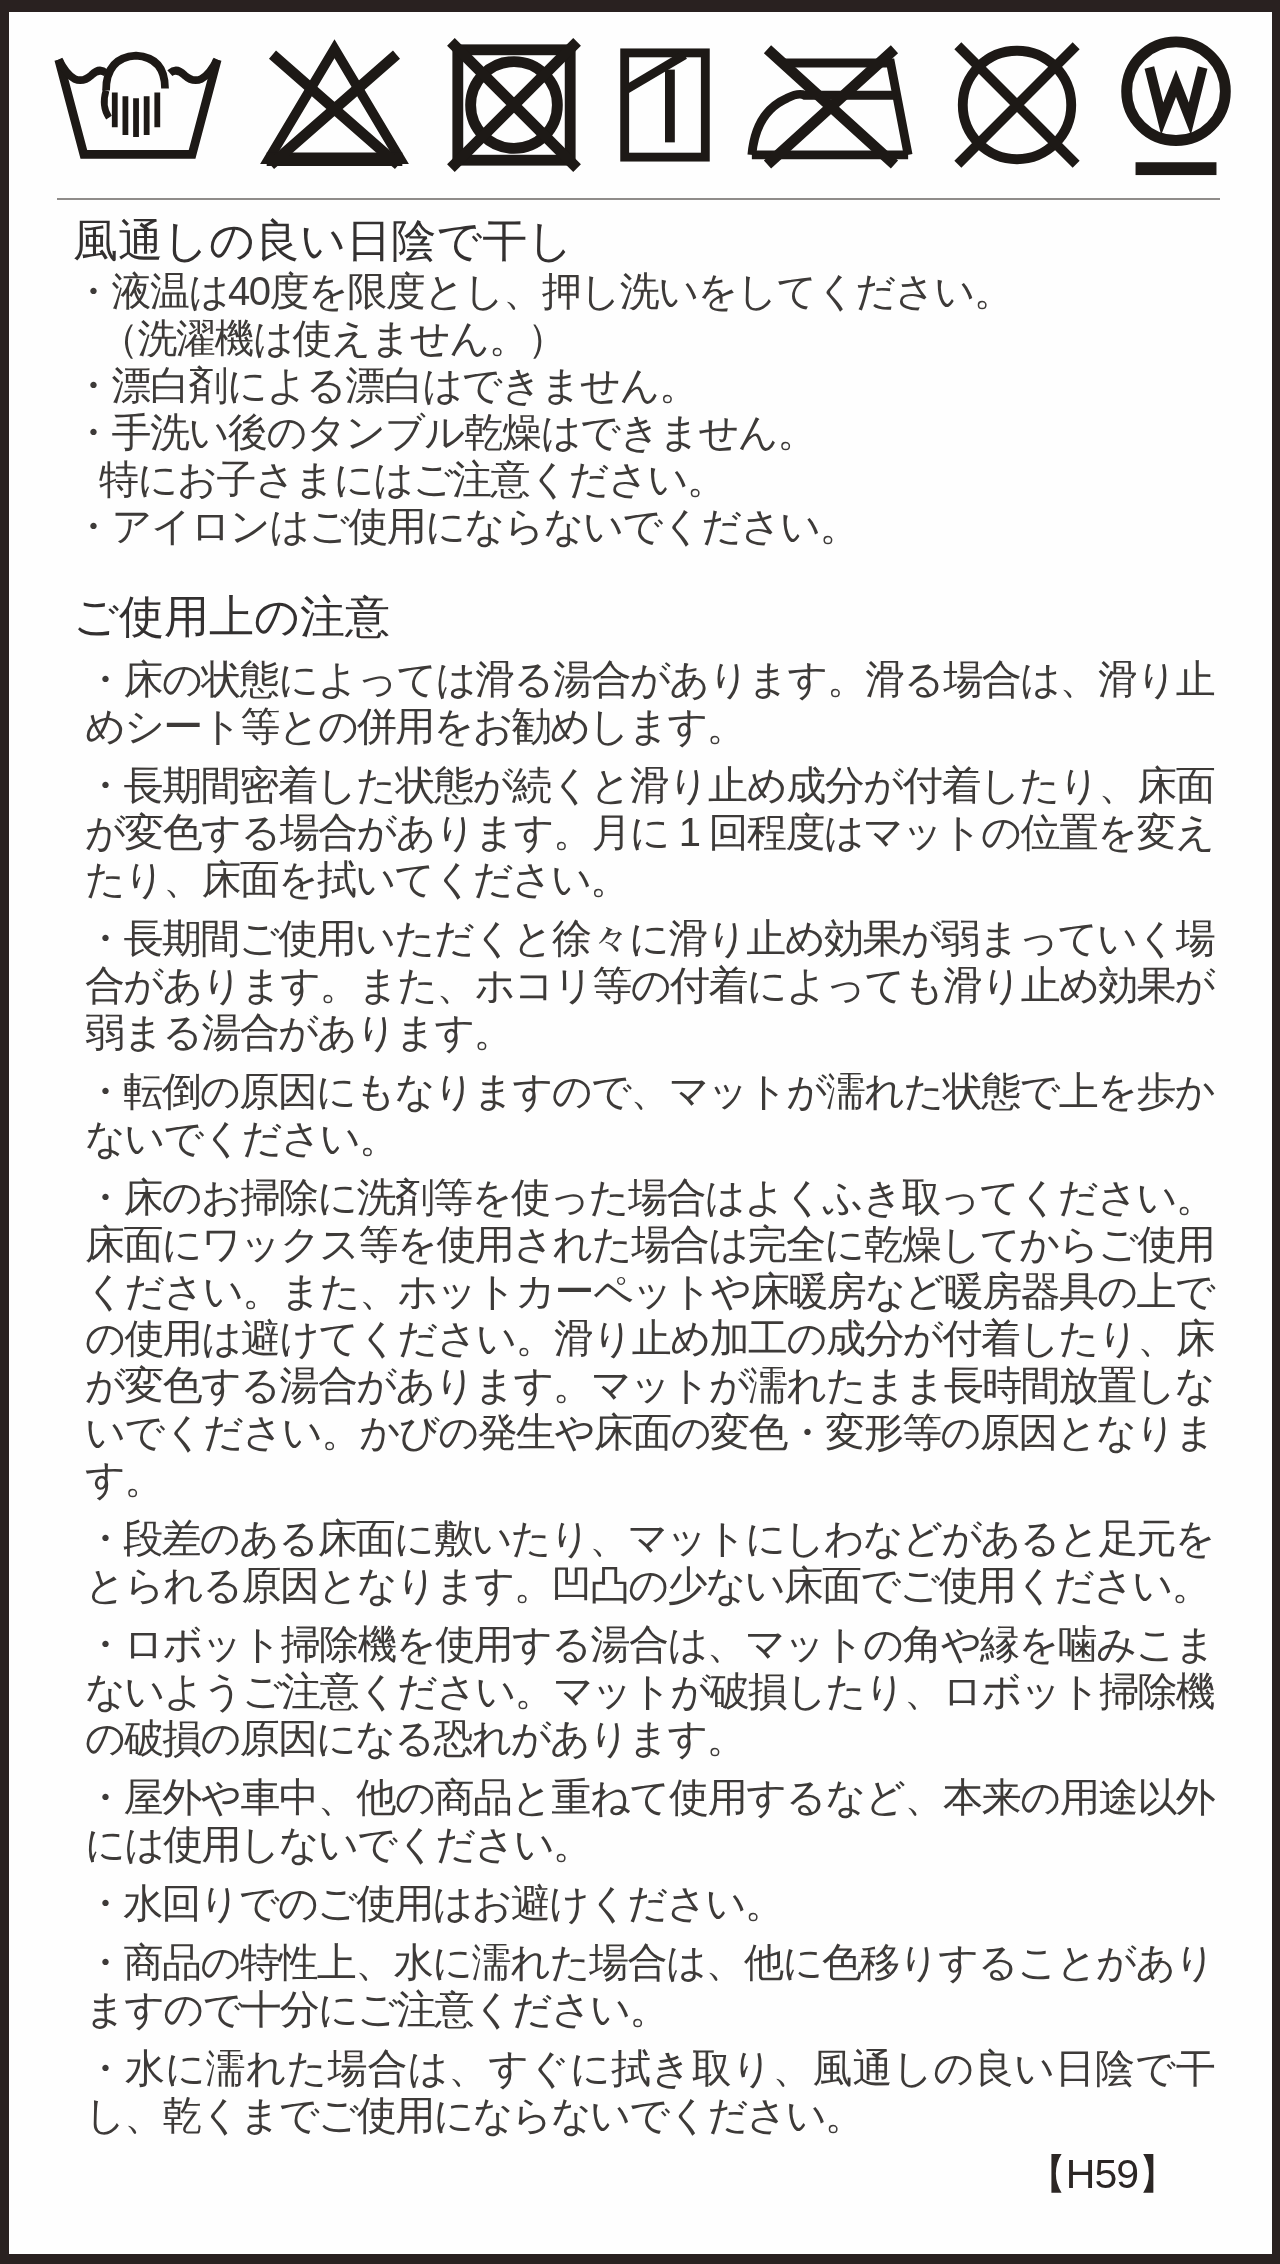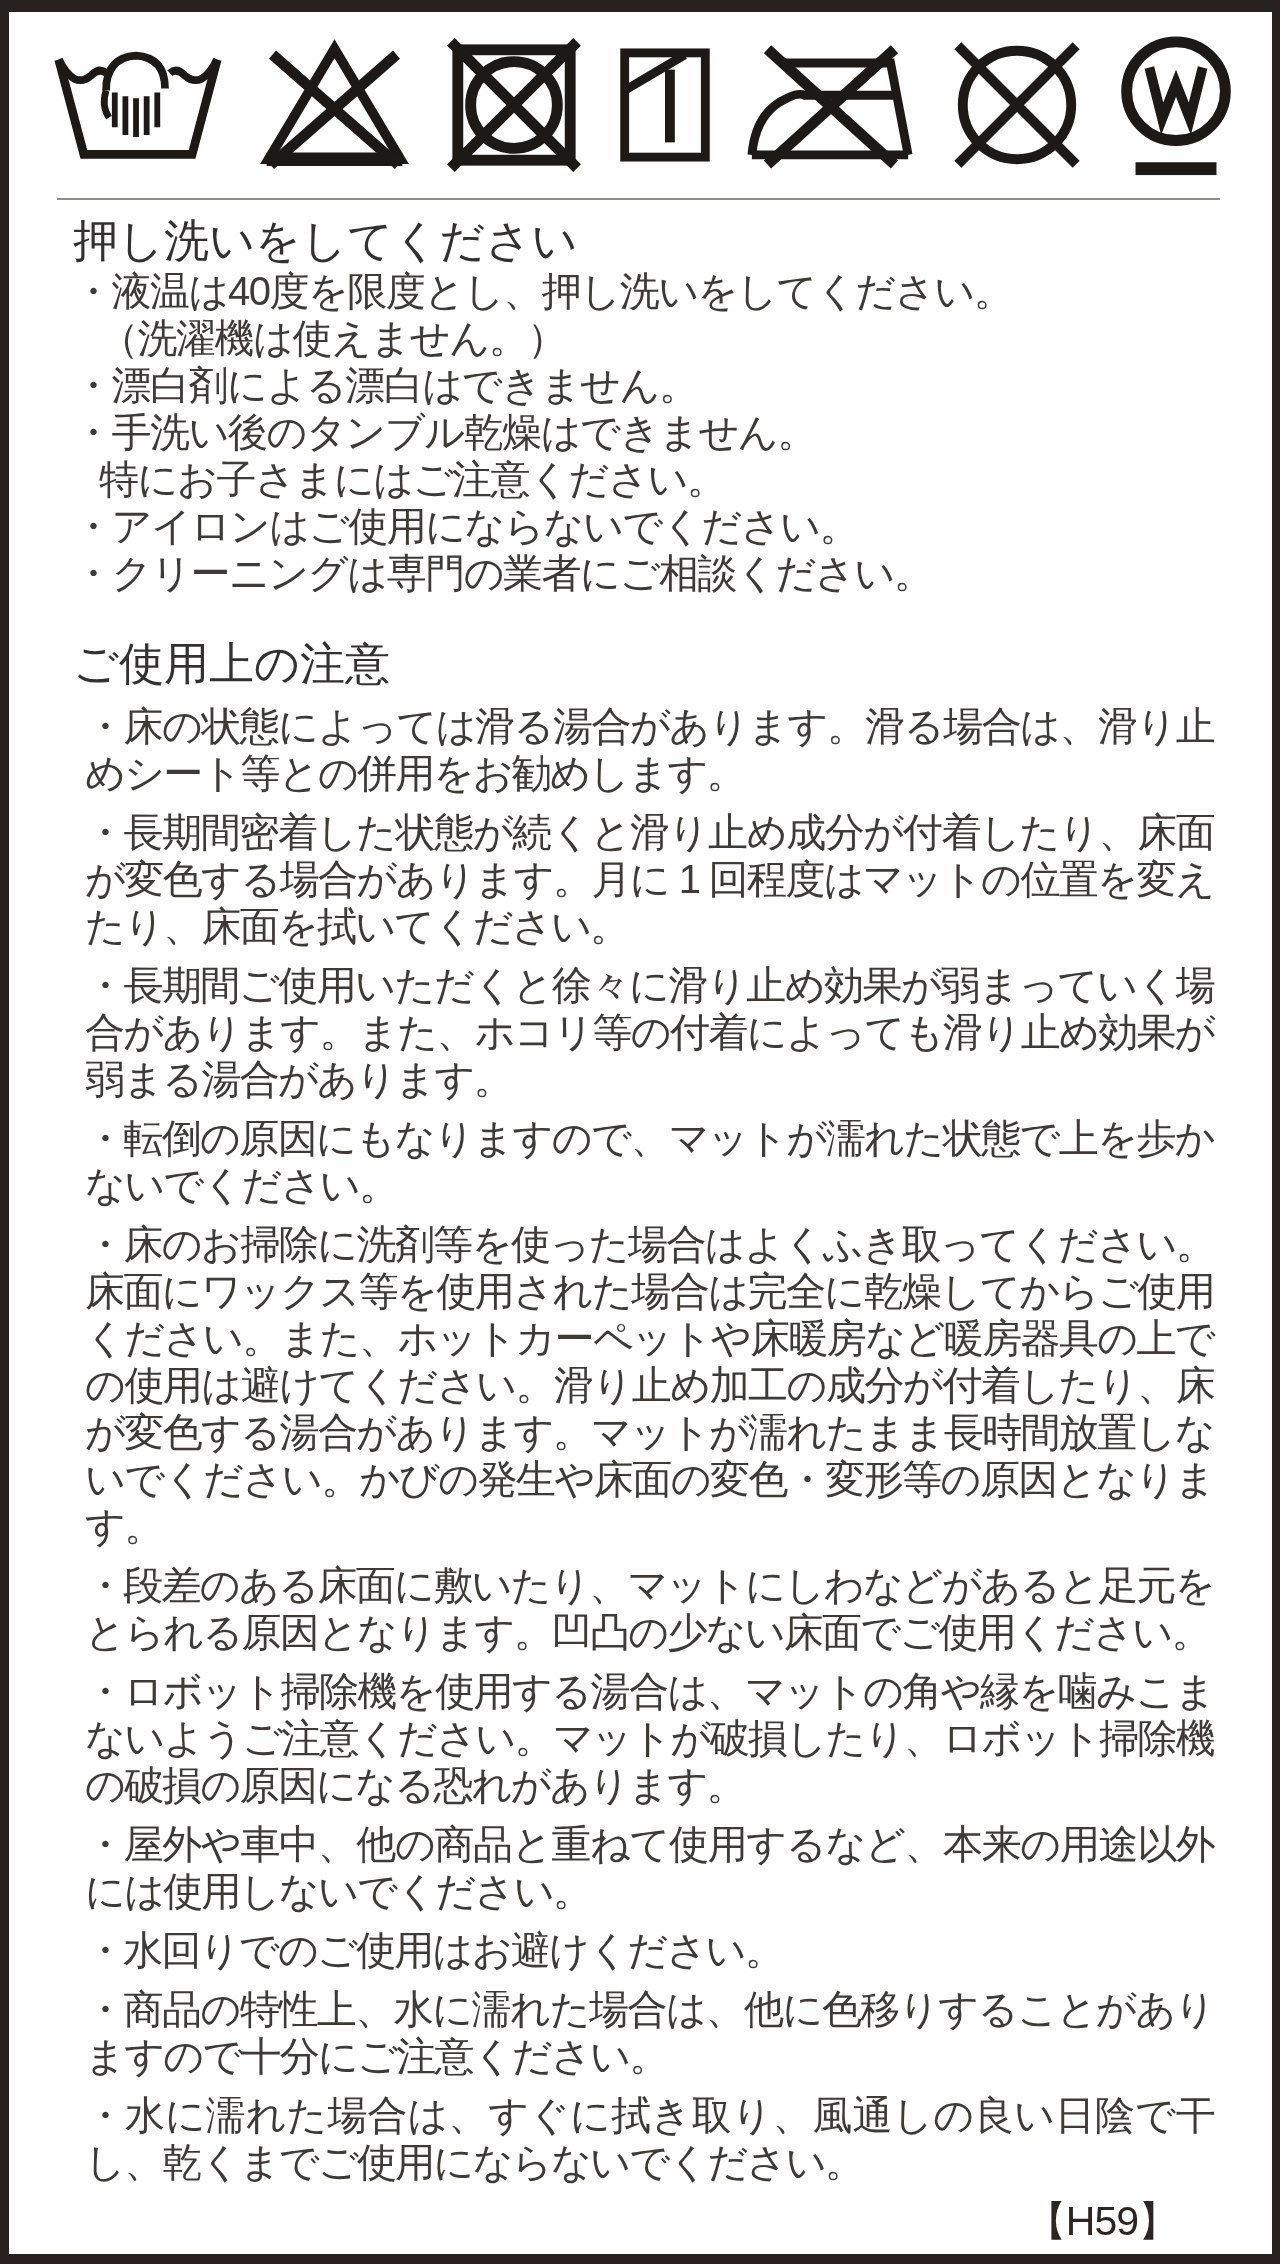--- a/index.html
+++ b/index.html
@@ -103,30 +103,29 @@
       <path class="sym-stroke" stroke-width="10" d="M30 38 L43 90 L57 54 L71 90 L84 38"></path>
       <rect x="16" y="134" width="82" height="13" fill="#1d1916"></rect>
     </svg>
 
   </div>
 
   <hr class="divider">
 
   <div class="content">
 
-    <h2 class="sec-heading heading-wash">押し洗いをしてください</h2>
+    <h2 class="sec-heading heading-wash">風通しの良い日陰で干し</h2>
 
     <div class="wash-list">
       <div class="wash-line">・液温は40度を限度とし、押し洗いをしてください。</div>
       <div class="wash-line cont">（洗濯機は使えません。）</div>
       <div class="wash-line">・漂白剤による漂白はできません。</div>
       <div class="wash-line">・手洗い後のタンブル乾燥はできません。</div>
       <div class="wash-line cont">特にお子さまにはご注意ください。</div>
       <div class="wash-line">・アイロンはご使用にならないでください。</div>
-      <div class="wash-line">・クリーニングは専門の業者にご相談ください。</div>
     </div>
 
     <h2 class="sec-heading heading-caution">ご使用上の注意</h2>
 
     <div class="caution-list">
       <p class="caution-item">・床の状態によっては滑る湯合があります。滑る場合は、滑り止めシート等との併用をお勧めします。</p>
       <p class="caution-item">・長期間密着した状態が続くと滑り止め成分が付着したり、床面が変色する場合があります。月に 1 回程度はマットの位置を変えたり、床面を拭いてください。</p>
       <p class="caution-item">・長期間ご使用いただくと徐々に滑り止め効果が弱まっていく場合があります。また、ホコリ等の付着によっても滑り止め効果が弱まる湯合があります。</p>
       <p class="caution-item">・転倒の原因にもなりますので、マットが濡れた状態で上を歩かないでください。</p>
       <p class="caution-item">・床のお掃除に洗剤等を使った場合はよくふき取ってください。床面にワックス等を使用された場合は完全に乾燥してからご使用ください。また、ホットカーペットや床暖房など暖房器具の上での使用は避けてください。滑り止め加工の成分が付着したり、床が変色する湯合があります。マットが濡れたまま長時間放置しないでください。かびの発生や床面の変色・変形等の原因となります。</p>

